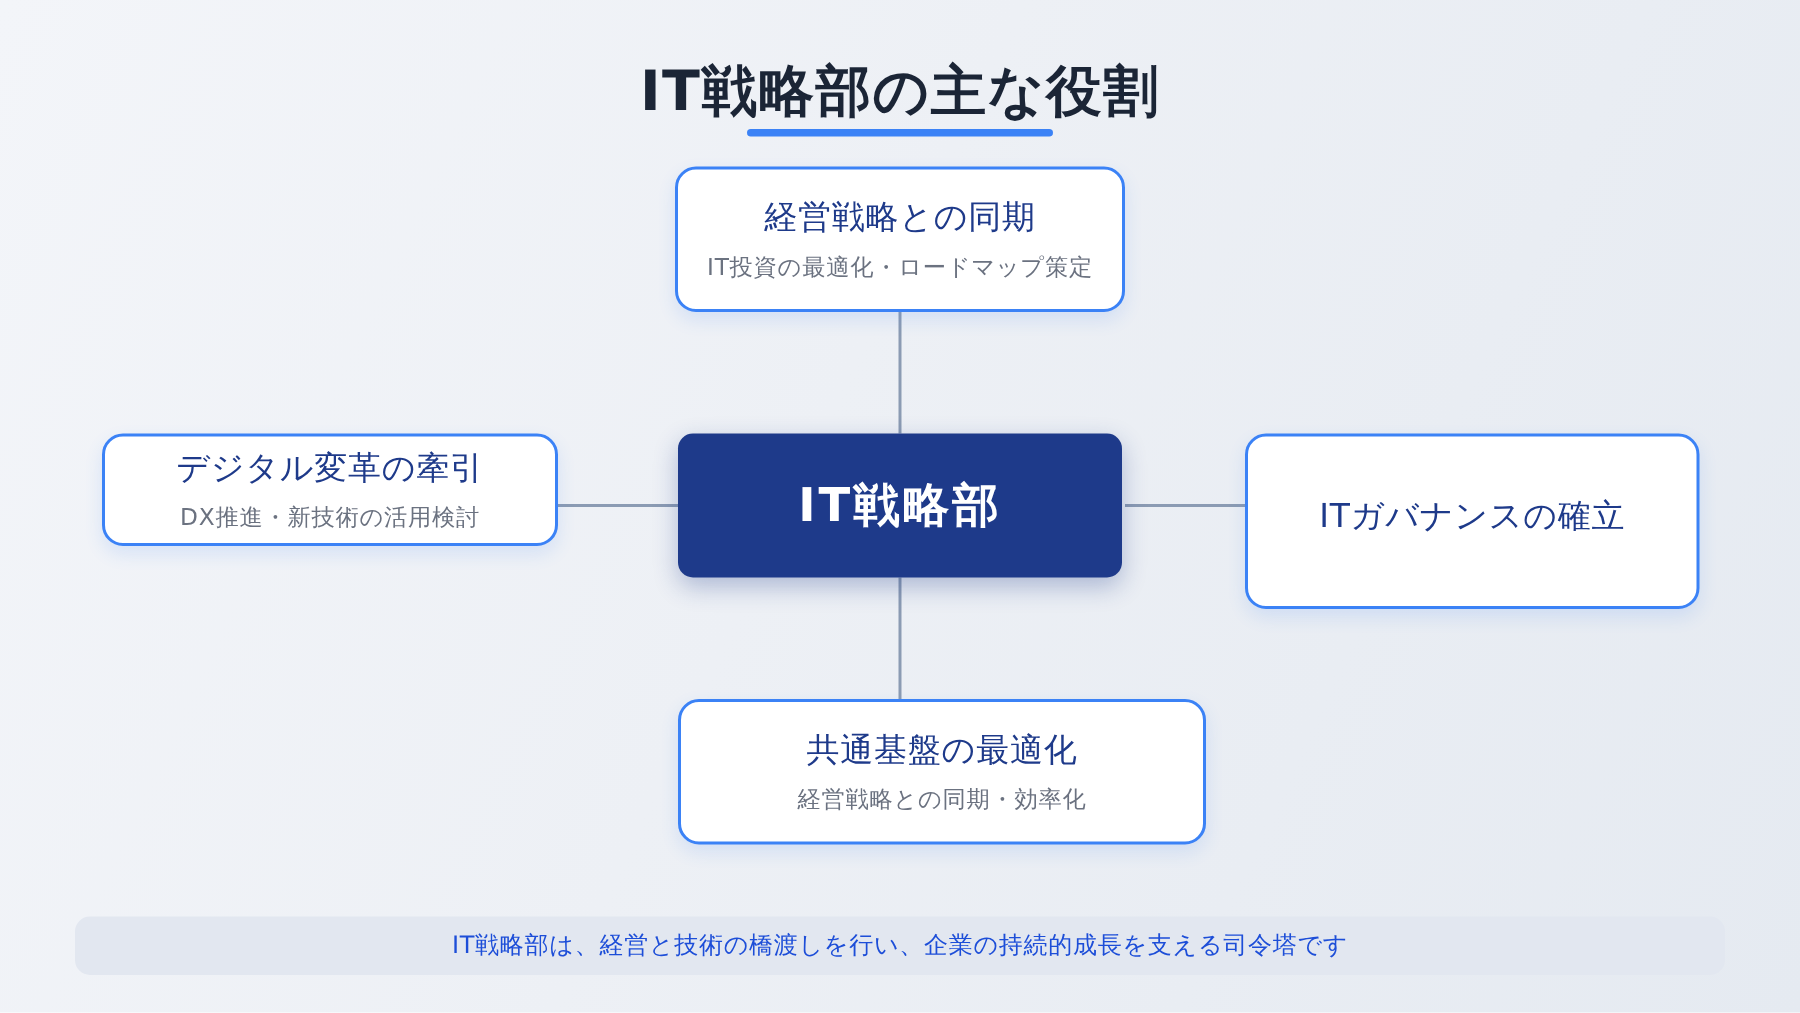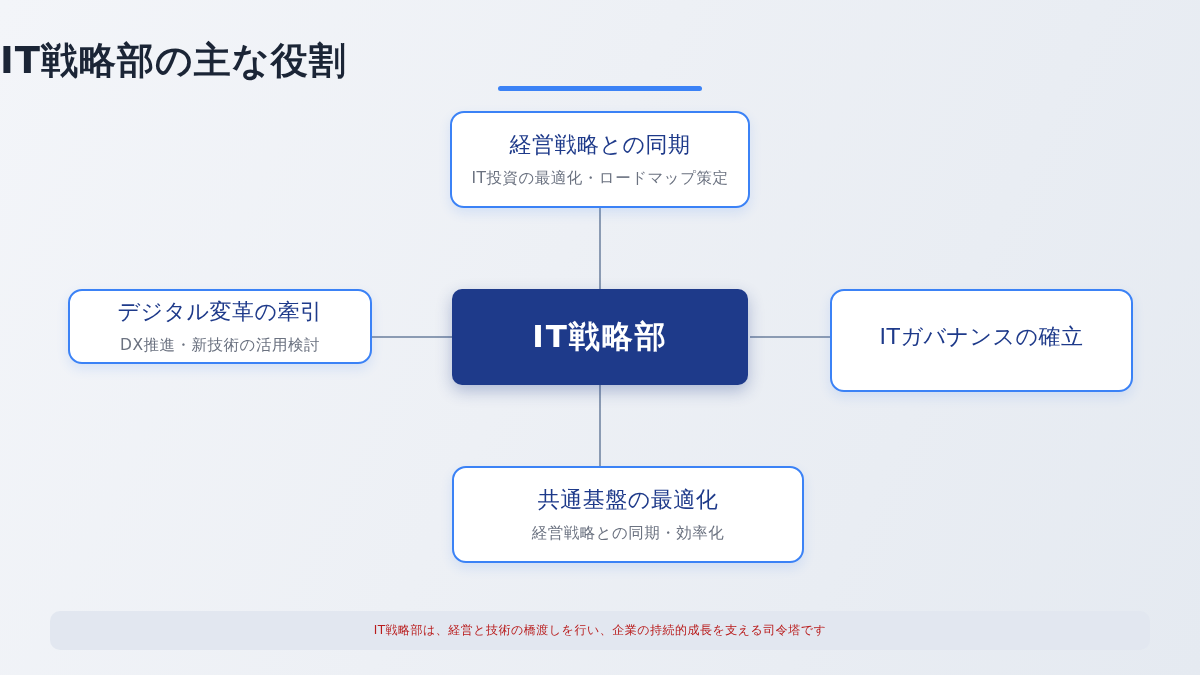--- a/index.html
+++ b/index.html
@@ -12,20 +12,21 @@
     position: relative;
     width: 1200px;
     height: 675px;
     background: linear-gradient(115deg, #f3f5f9 0%, #edf0f5 45%, #e5eaf1 100%);
   }
   .page-title {
     position: absolute;
     top: 36px;
     left: 0;
     width: 1200px;
+    text-align: center;
     font-size: 37px;
     font-weight: bold;
     color: #1b2536;
     letter-spacing: 1px;
   }
   .title-underline {
     position: absolute;
     top: 86px;
     left: 498px;
     width: 204px;
@@ -52,21 +53,21 @@
     margin-bottom: 8px;
     letter-spacing: 0.5px;
   }
   .node-subtitle {
     font-size: 15.5px;
     color: #6b7280;
     letter-spacing: 0.5px;
   }
   .node-top    { left: 450px; top: 111px; width: 300px; height: 97px; }
   .node-left   { left: 68px;  top: 289px; width: 304px; height: 75px; }
-  .node-right  { left: 830px; top: 289px; width: 303px; height: 103px; }
+  .node-right  { left: 830px; top: 289px; width: 303px; height: 117px; }
   .node-bottom { left: 452px; top: 466px; width: 352px; height: 97px; }
   .node-center {
     position: absolute;
     left: 452px; top: 289px; width: 296px; height: 96px;
     background: #1e3a8a;
     border-radius: 10px;
     box-shadow: 0 6px 16px rgba(30,58,138,0.30);
     display: flex;
     align-items: center;
     justify-content: center;
@@ -90,22 +91,22 @@
     top: 611px;
     width: 1100px;
     height: 39px;
     background: #e2e7f0;
     border-radius: 10px;
     display: flex;
     align-items: center;
     justify-content: center;
   }
   .footer-text {
-    font-size: 12px;
-    color: #b91c1c;
+    font-size: 16px;
+    color: #1d4ed8;
     letter-spacing: 0.5px;
   }
 </style>
 </head>
 <body>
 
 <div class="canvas">
 
   <h1 class="page-title">IT戦略部の主な役割</h1>
   <div class="title-underline"></div>

